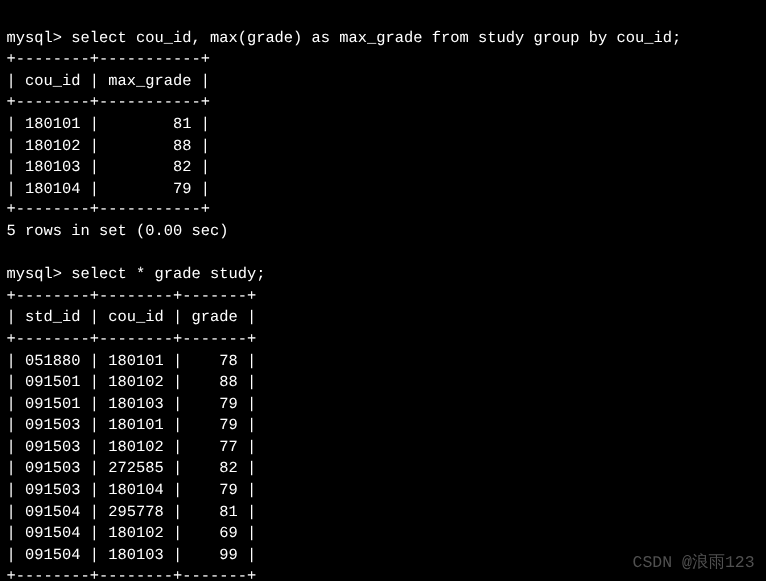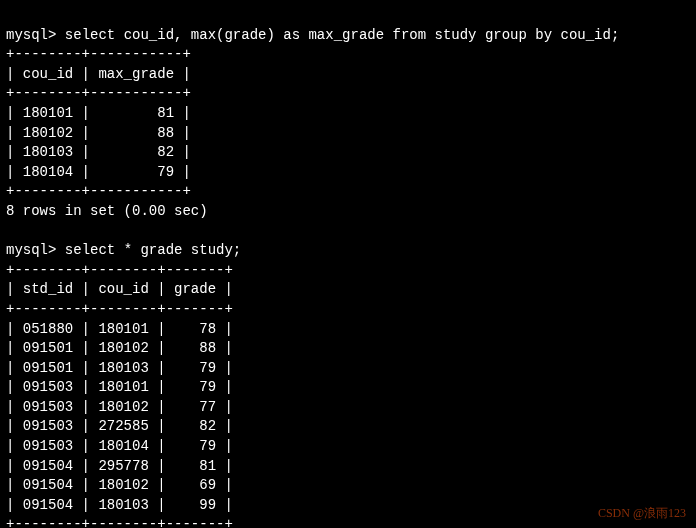--- a/index.html
+++ b/index.html
@@ -14,38 +14,38 @@
       width: 696px;
       height: 528px;
       box-sizing: border-box;
       overflow: hidden;
       position: relative;
     }
     .watermark {
       position: absolute;
       bottom: 6px;
       right: 10px;
-      color: #c2410c;
-      font-family: Liberation Serif, serif;
-      font-size: 12px;
+      color: #737373;
+      font-family: Liberation Mono, monospace;
+      font-size: 15px;
       opacity: 0.7;
     }
   </style>
 </head>
 <body>
 <span>mysql&gt;</span> <span>select cou_id, max(grade) as max_grade from study group by cou_id;</span>
 <span>+--------+-----------+</span>
 <span>| cou_id | max_grade |</span>
 <span>+--------+-----------+</span>
 <span>| 180101 |        81 |</span>
 <span>| 180102 |        88 |</span>
 <span>| 180103 |        82 |</span>
 <span>| 180104 |        79 |</span>
 <span>+--------+-----------+</span>
-<span>8 rows in set (0.00 sec)</span>
+<span>5 rows in set (0.00 sec)</span>
 
 <span>mysql&gt;</span> <span>select * grade study;</span>
 <span>+--------+--------+-------+</span>
 <span>| std_id | cou_id | grade |</span>
 <span>+--------+--------+-------+</span>
 <span>| 051880 | 180101 |    78 |</span>
 <span>| 091501 | 180102 |    88 |</span>
 <span>| 091501 | 180103 |    79 |</span>
 <span>| 091503 | 180101 |    79 |</span>
 <span>| 091503 | 180102 |    77 |</span>

